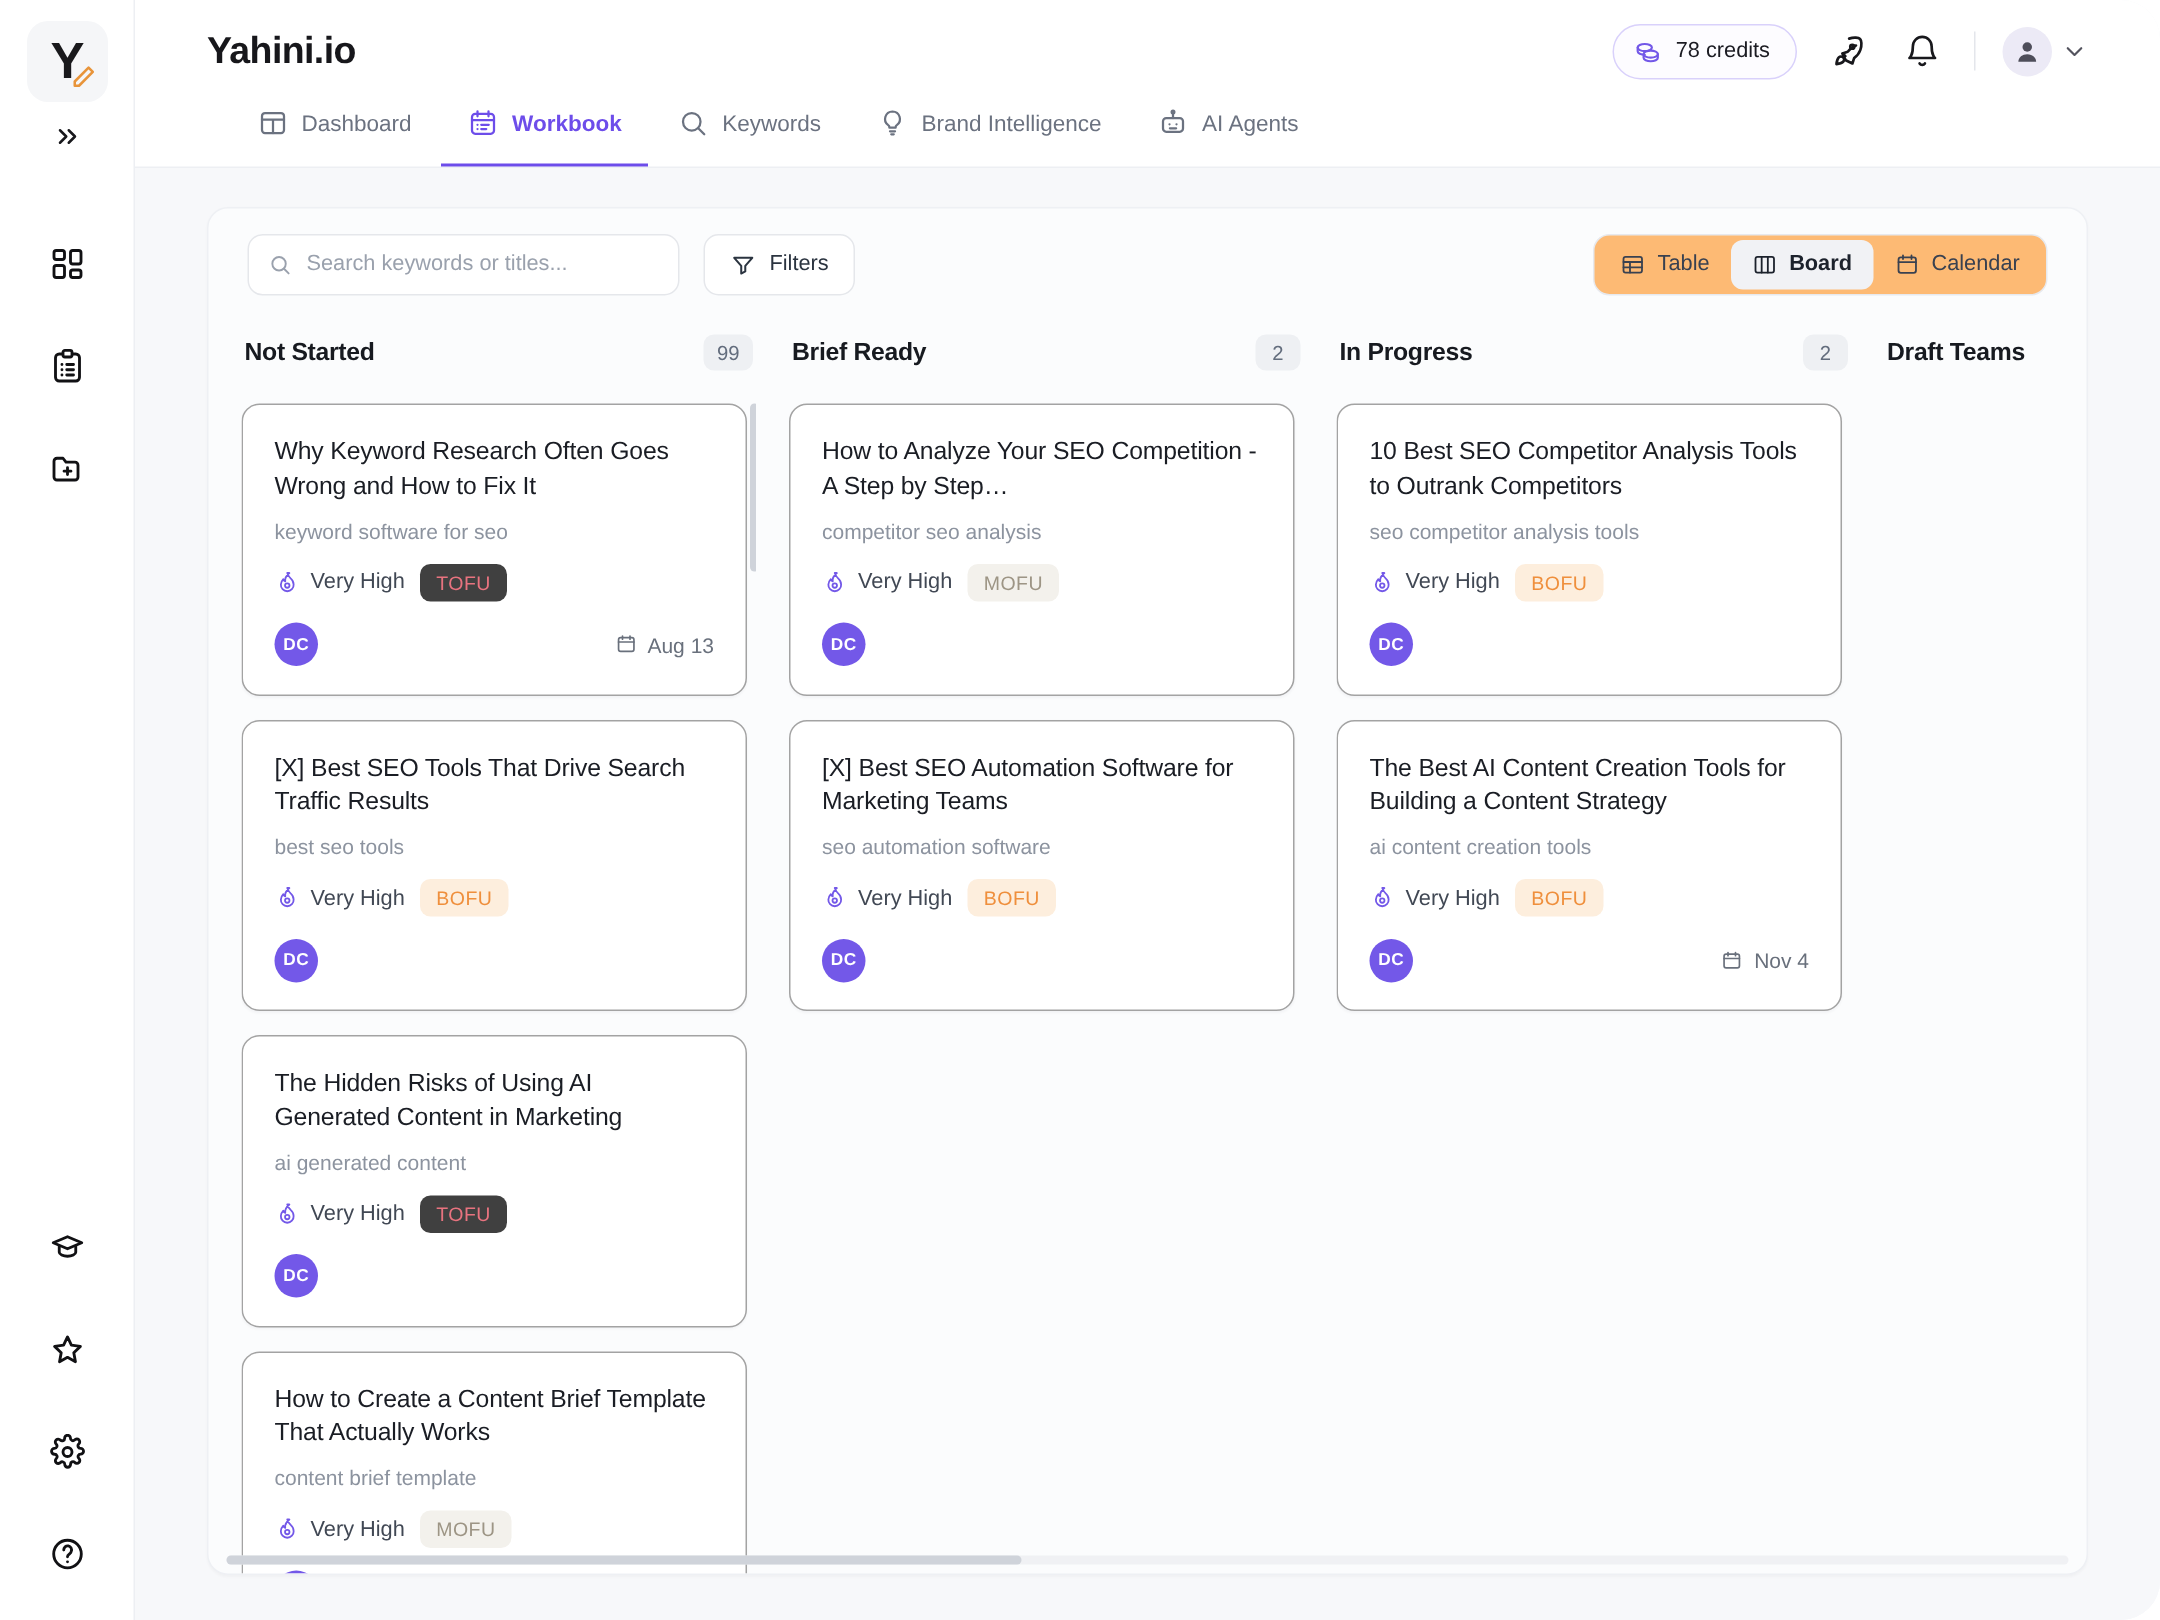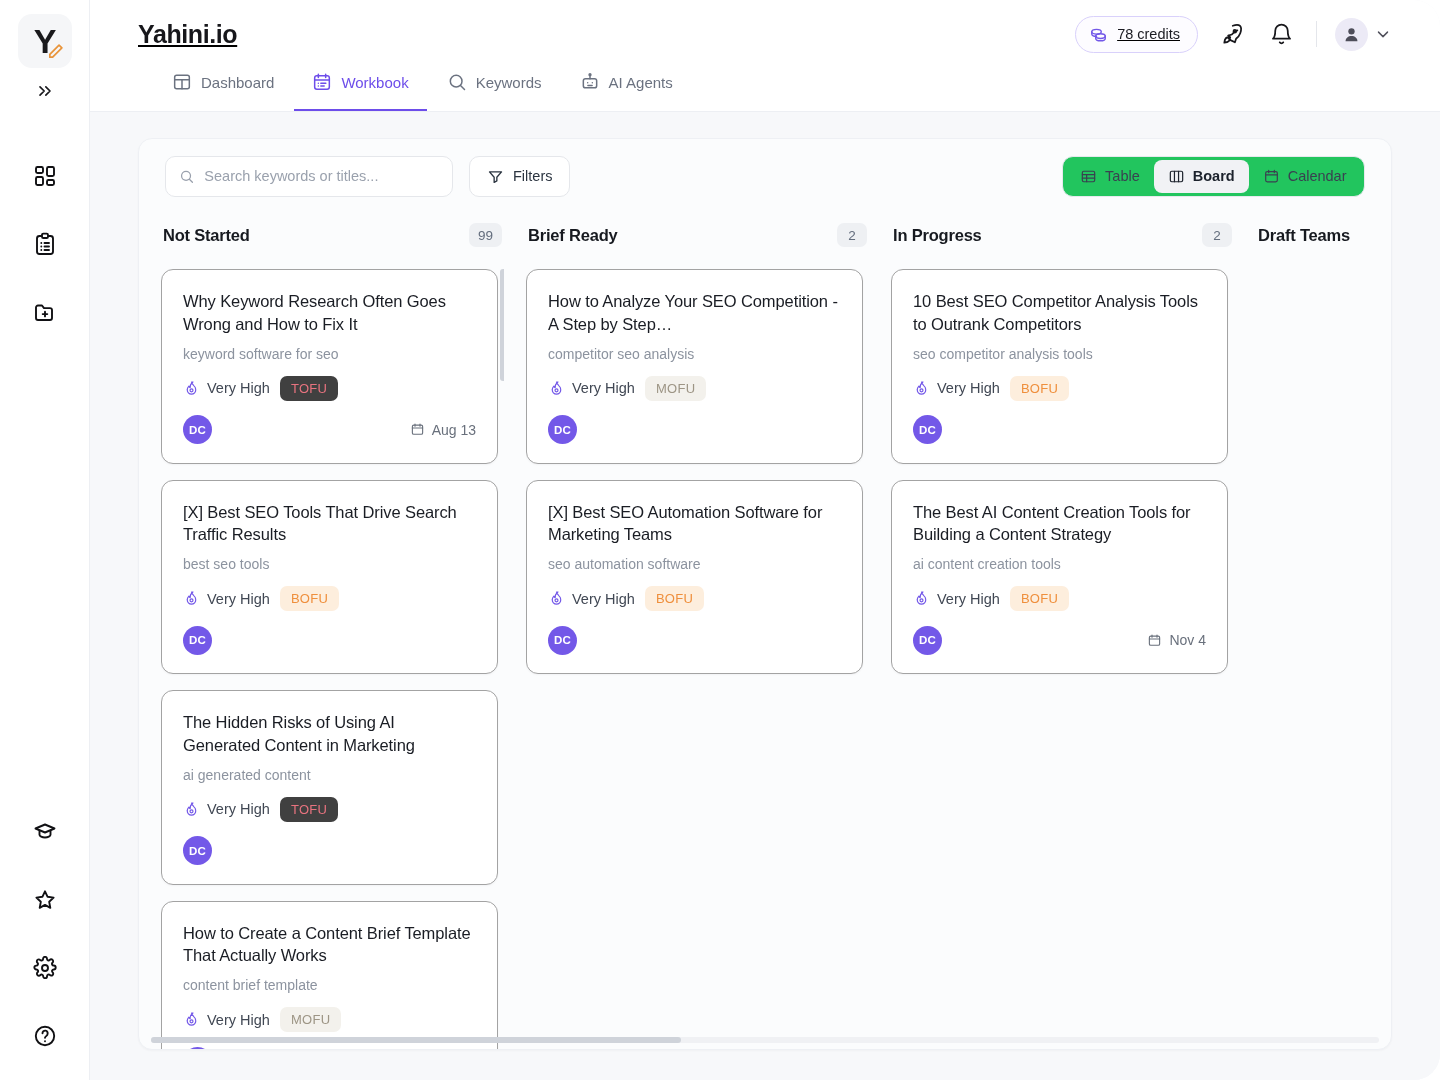--- a/index.html
+++ b/index.html
@@ -64,21 +64,21 @@
   
   .topbar {
     background: #ffffff;
     border-bottom: 1px solid #edeff3;
     padding: 0 48px 0 48px;
     flex: 0 0 112px;
     display: flex; flex-direction: column; justify-content: flex-start;
     position: relative;
   }
   .topbar-row1 {
-    height: 68px; display: flex; align-items: center; justify-content: space-between; text-decoration: underline;
+    height: 68px; display: flex; align-items: center; justify-content: space-between;
   }
   .brand {
     font-size: 25px; font-weight: 700; color: #17171b; letter-spacing: -0.4px;
   }
   .topbar-right { display: flex; align-items: center; gap: 16px; }
   .credits-pill {
     height: 37px; padding: 0 17px 0 13px;
     border: 1.4px solid #d9d1fb; border-radius: 999px;
     background: #fdfcff;
     display: flex; align-items: center; gap: 9px;
@@ -101,21 +101,21 @@
     height: 44px; display: flex; align-items: stretch; gap: 2px;
     margin-left: 48px; position: absolute; bottom: 0; left: 16px;
   }
   .nav-item {
     display: flex; align-items: center; gap: 9px;
     padding: 0 18px 12px 18px;
     font-size: 15px; color: #6b7280; cursor: pointer;
     border-bottom: 2.5px solid transparent;
     position: relative;
   }
-  .nav-item.active { color: #6d4dea; border-bottom-color: #6d4dea; font-weight: 400; }
+  .nav-item.active { color: #6d4dea; border-bottom-color: #6d4dea; font-weight: 700; }
   .nav-item .nv-ico { display: flex; align-items: center; }
 
   
   .content {
     flex: 1 1 auto; background: #f7f8fa;
     padding: 26px 48px 30px 48px; min-height: 0;
     display: flex;
   }
   .panel {
     flex: 1 1 auto; background: #fbfcfd;
@@ -138,21 +138,21 @@
     font-family: "Liberation Sans", sans-serif; background: transparent; width: 100%;
   }
   .search-box input::placeholder { color: #9aa1ad; }
   .filters-btn {
     height: 41px; padding: 0 17px; background: #ffffff;
     border: 1px solid #e5e7eb; border-radius: 10px;
     display: flex; align-items: center; gap: 9px;
     font-size: 14.5px; color: #2b3440; cursor: pointer;
   }
   .view-switch {
-    height: 41px; background: #22c55e; border: 1px solid #e7e9ee;
+    height: 41px; background: #fdba74; border: 1px solid #e7e9ee;
     border-radius: 11px; display: flex; align-items: center; padding: 3.5px;
   }
   .view-btn {
     height: 33px; padding: 0 14px; border-radius: 8px;
     display: flex; align-items: center; gap: 8px;
     font-size: 14.5px; color: #394150; cursor: pointer; background: transparent;
   }
   .view-btn.active { background: #f1f2f5; font-weight: 600; color: #1c222c; }
 
   
@@ -365,20 +365,30 @@
         <div class="nav-item">
           <span class="nv-ico">
             <svg width="20" height="20" viewBox="0 0 24 24" fill="none" stroke="currentColor" stroke-width="1.8" stroke-linecap="round" stroke-linejoin="round">
               <circle cx="11" cy="11" r="7"></circle>
               <path d="M16.2 16.2L21 21"></path>
             </svg>
           </span>
           <span>Keywords</span>
         </div>
 
+        <div class="nav-item">
+          <span class="nv-ico">
+            <svg width="20" height="20" viewBox="0 0 24 24" fill="none" stroke="currentColor" stroke-width="1.8" stroke-linecap="round" stroke-linejoin="round">
+              <path d="M9 17.5a5.8 5.8 0 113.1.9A5.8 5.8 0 019 17.5z" opacity="0"></path>
+              <path d="M12 2.8a6 6 0 00-3.4 10.9c.6.4.9 1 .9 1.7v.3h5v-.3c0-.7.3-1.3.9-1.7A6 6 0 0012 2.8z"></path>
+              <path d="M10 18.6h4M11 21h2"></path>
+            </svg>
+          </span>
+          <span>Brand Intelligence</span>
+        </div>
 
         <div class="nav-item">
           <span class="nv-ico">
             <svg width="20" height="20" viewBox="0 0 24 24" fill="none" stroke="currentColor" stroke-width="1.8" stroke-linecap="round" stroke-linejoin="round">
               <rect x="4" y="8" width="16" height="11" rx="2.6"></rect>
               <path d="M12 4.2V8M9.2 13h.01M14.8 13h.01M9.5 16.2h5"></path>
               <circle cx="12" cy="3.2" r="1.1"></circle>
             </svg>
           </span>
           <span>AI Agents</span>

